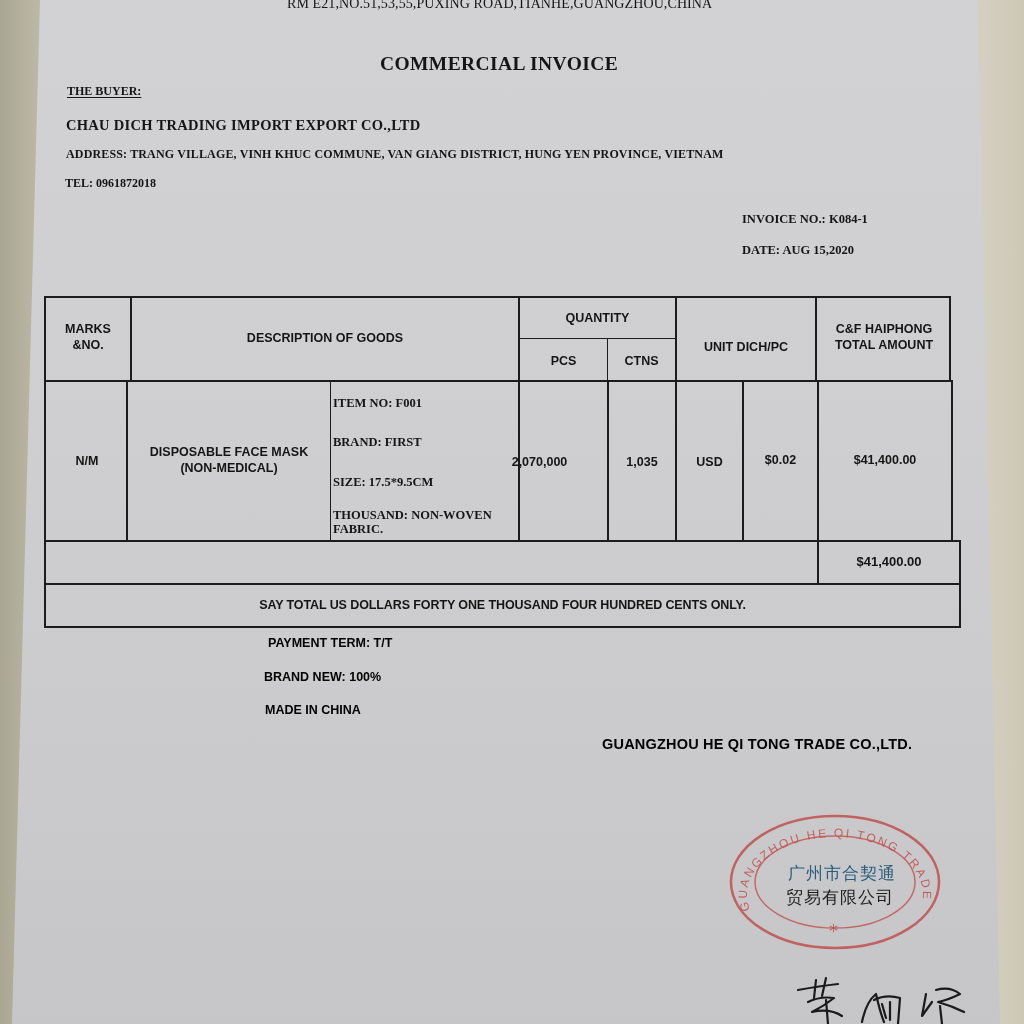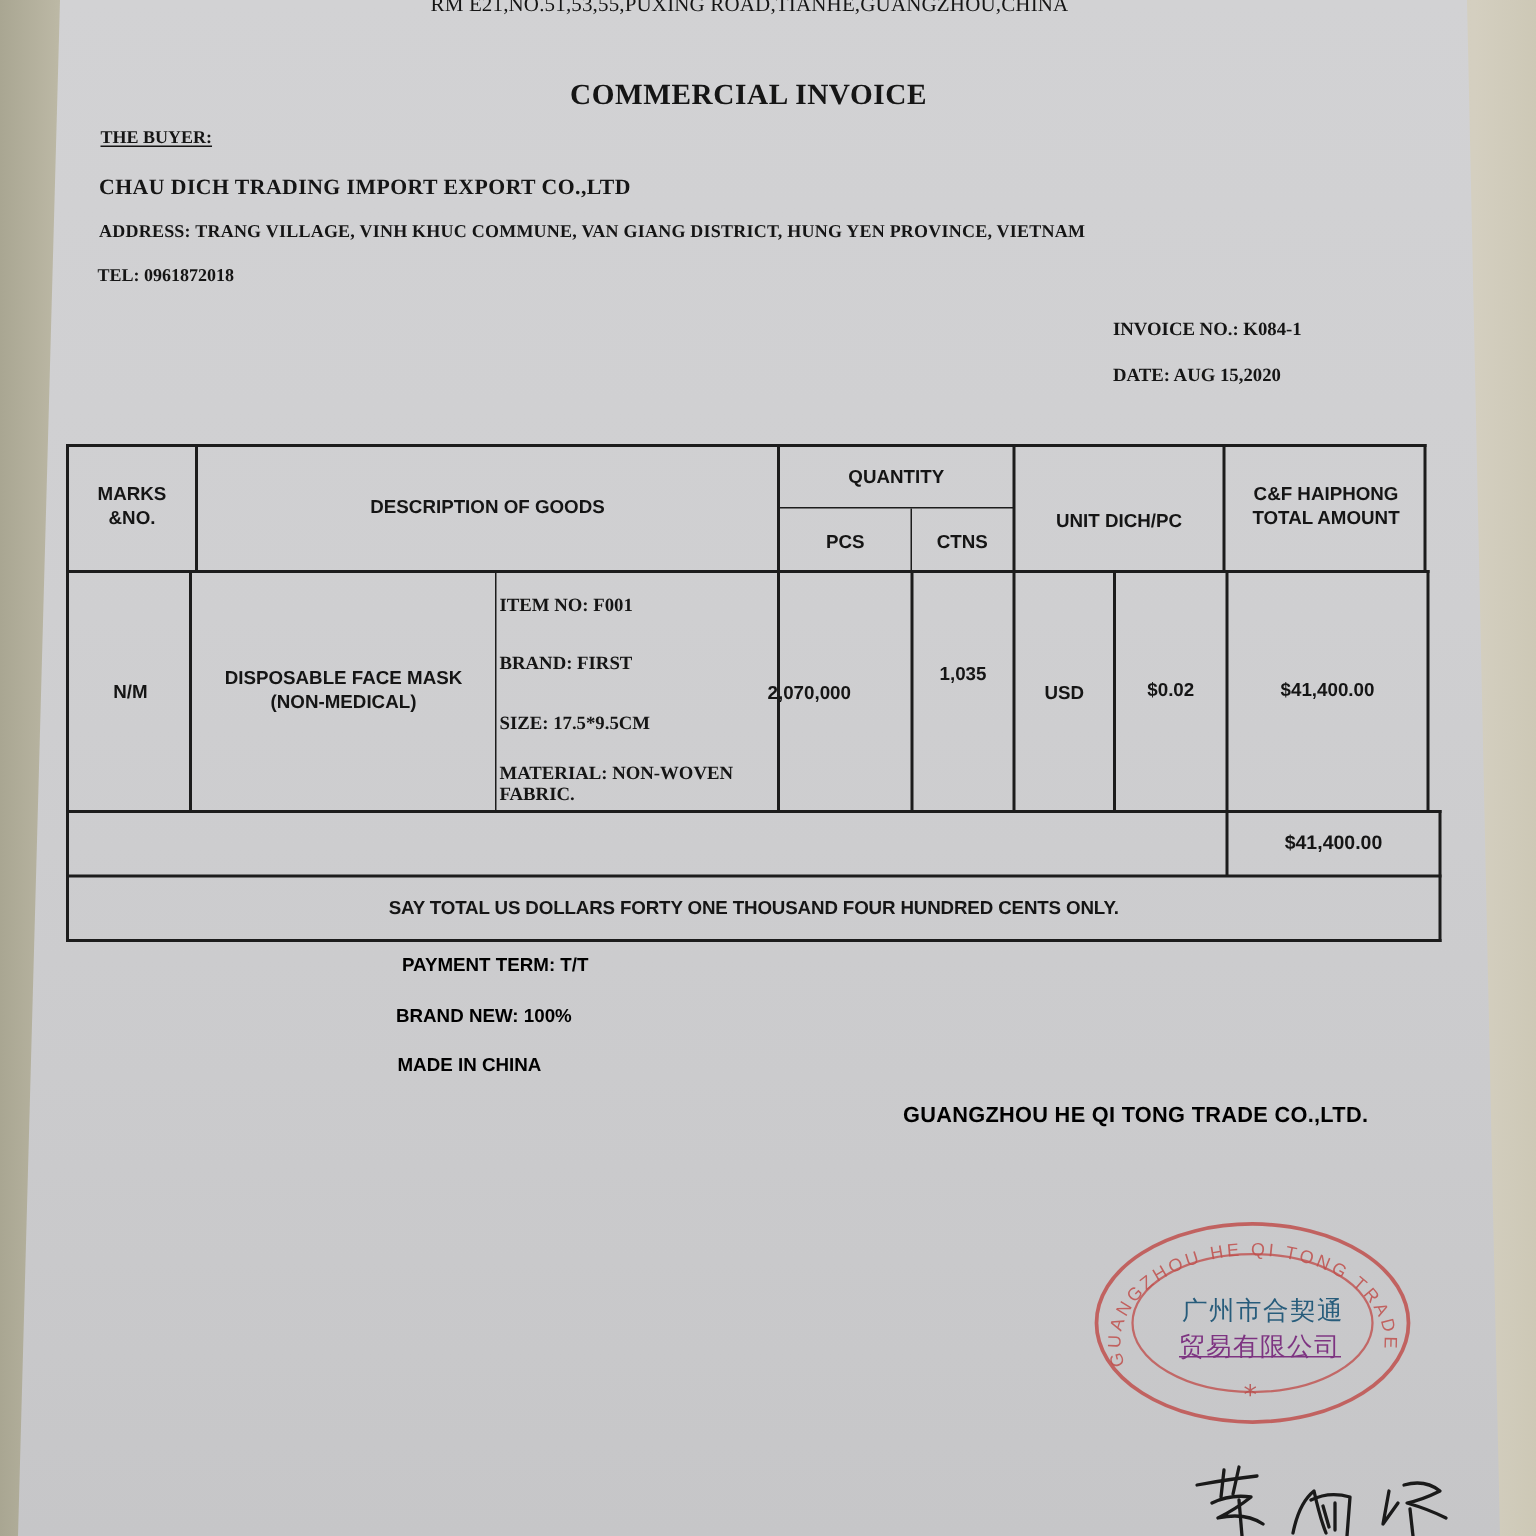--- a/index.html
+++ b/index.html
@@ -141,25 +141,25 @@
 
   <div class="cell-text" style="left:2px;top:157px;width:82px;">N/M</div>
   <div class="cell-text" style="left:84px;top:148px;width:202px;">
     <div>DISPOSABLE FACE MASK</div>
     <div>(NON-MEDICAL)</div>
   </div>
   <div class="detail-text" style="left:289px;top:100px;">ITEM NO: F001</div>
   <div class="detail-text" style="left:289px;top:139px;">BRAND: FIRST</div>
   <div class="detail-text" style="left:289px;top:179px;">SIZE: 17.5*9.5CM</div>
   <div class="detail-text" style="left:289px;top:212px;">
-    <div>MATERIAL: NON-WOVEN</div>
+    <div>THOUSAND: NON-WOVEN</div>
     <div>FABRIC.</div>
   </div>
   <div class="cell-text" style="left:452px;top:158px;width:87px;">2,070,000</div>
-  <div class="cell-text" style="left:565px;top:145px;width:66px;">1,035</div>
+  <div class="cell-text" style="left:565px;top:158px;width:66px;">1,035</div>
   <div class="cell-text" style="left:633px;top:158px;width:65px;">USD</div>
   <div class="cell-text" style="left:700px;top:156px;width:73px;">$0.02</div>
   <div class="cell-text" style="left:775px;top:156px;width:132px;">$41,400.00</div>
 
   <div class="cell-text" style="left:775px;top:258px;width:140px;font-size:13px;">$41,400.00</div>
 
   <div class="cell-text" style="left:2px;top:301px;width:913px;letter-spacing:-0.1px;">SAY TOTAL US DOLLARS FORTY ONE THOUSAND FOUR HUNDRED CENTS ONLY.</div>
 </div>
 
 <div class="abs sans terms" style="left:268px;top:636px;">PAYMENT TERM: T/T</div>
@@ -173,21 +173,21 @@
     <defs>
       <path id="stampArc" d="M 22 100 A 88 58 0 1 1 192 100" fill="none"></path>
     </defs>
     <ellipse cx="107" cy="72" rx="104" ry="66" fill="none" stroke="#c0504d" stroke-width="2.5" opacity="0.85"></ellipse>
     <ellipse cx="107" cy="72" rx="80" ry="46" fill="none" stroke="#c0504d" stroke-width="1.5" opacity="0.8"></ellipse>
     <text font-family="Liberation Sans, DejaVu Sans, sans-serif" font-size="12" fill="#c0504d" opacity="0.85" letter-spacing="2.2">
       <textPath href="#stampArc">GUANGZHOU HE QI TONG TRADE CO.,LTD.</textPath>
     </text>
   </svg>
   <div class="abs" style="left:60px;top:52px;font-family:'DejaVu Sans',sans-serif;font-size:17px;color:#0c4a6e;opacity:0.85;letter-spacing:1px;">广州市合契通</div>
-  <div class="abs" style="left:58px;top:76px;font-family:'DejaVu Sans',sans-serif;font-size:17px;color:#701a75;opacity:0.85;letter-spacing:1px;text-decoration:underline;">贸易有限公司</div>
+  <div class="abs" style="left:58px;top:76px;font-family:'DejaVu Sans',sans-serif;font-size:17px;color:#000000;opacity:0.85;letter-spacing:1px;">贸易有限公司</div>
   <div class="abs" style="left:101px;top:110px;font-family:'DejaVu Sans',sans-serif;font-size:18px;color:#b8504e;opacity:0.85;">*</div>
 </div>
 
 <div class="signature">
   <svg width="180" height="52" viewBox="0 0 180 52">
     <g fill="none" stroke="#1a1a1a" stroke-width="2.2" stroke-linecap="round" stroke-linejoin="round">
       <path d="M 8 18 Q 30 14 48 12"></path>
       <path d="M 26 8 L 24 26"></path>
       <path d="M 36 6 L 32 24"></path>
       <path d="M 18 30 Q 30 24 44 26 Q 34 34 22 40 Q 40 36 52 44"></path>

